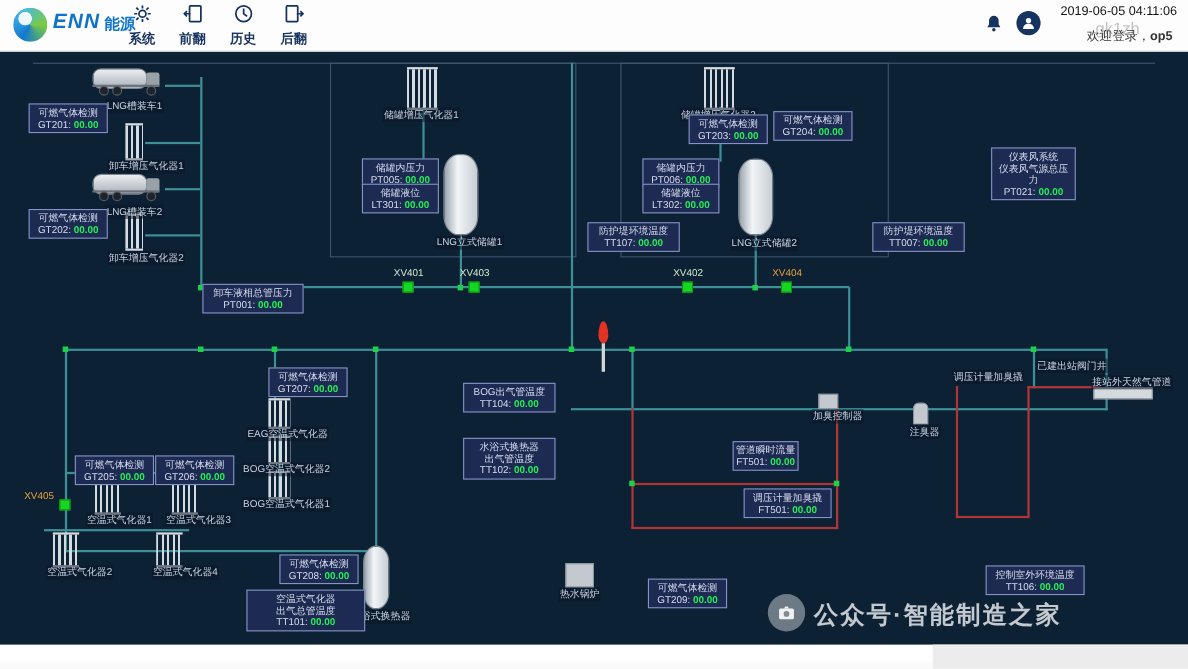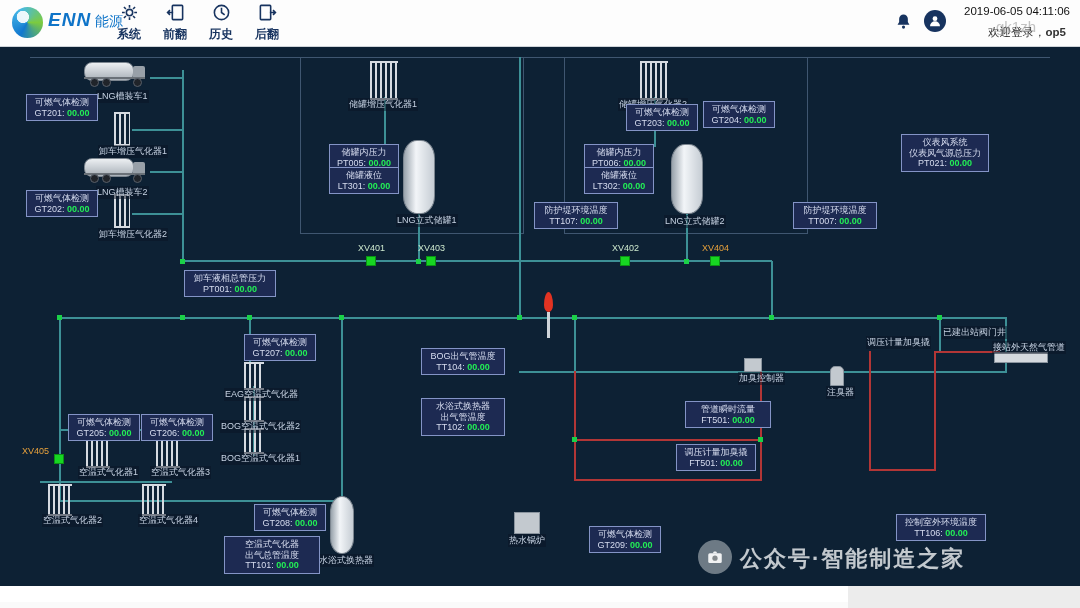--- a/index.html
+++ b/index.html
@@ -6,21 +6,21 @@
   #app{position:relative;width:1080px;height:608px;overflow:hidden;
        font-family:"Liberation Sans","DejaVu Sans",sans-serif}
   
   .topbar{position:absolute;left:0;top:0;width:1080px;height:46px;background:#fdfdfd;
           border-bottom:1px solid #cfd4d9;z-index:8}
   .logo-circle{position:absolute;left:12px;top:7px;width:31px;height:31px;border-radius:50%;
      background:radial-gradient(circle at 35% 32%,rgba(255,255,255,.9) 0 20%,rgba(255,255,255,0) 22%),
      conic-gradient(from 210deg,#1278cf,#47b9e8,#7ccb3f,#1278cf)}
   .logo-text{position:absolute;left:48px;top:9px;font-size:19px;font-weight:bold;font-style:italic;
      color:#0f74c8;letter-spacing:1px}
-  .logo-sub{position:absolute;left:95px;top:13px;font-size:14px;font-weight:normal;color:#0f74c8}
+  .logo-sub{position:absolute;left:95px;top:13px;font-size:14px;font-weight:bold;color:#0f74c8}
   .mi{position:absolute;top:3px;width:42px;text-align:center;cursor:pointer}
   .mi .lbl{font-size:12px;font-weight:bold;color:#17335f;margin-top:0}
   .hdr-datetime{position:absolute;right:10px;top:5px;font-size:11.5px;color:#111}
   .hdr-welcome{position:absolute;right:14px;top:25px;font-size:11.5px;color:#333;z-index:2}
   .wm-tr{position:absolute;left:996px;top:18px;color:#c2c2c2;font-size:15px;z-index:1}
   .bellwrap{position:absolute;left:894px;top:12px}
   .userwrap{position:absolute;left:924px;top:10px;width:22px;height:22px;border-radius:50%;
      background:#17335f;display:flex;align-items:center;justify-content:center}
   
   .main-bg{position:absolute;left:0;top:46px;width:1080px;height:540px;background:#0d2134;z-index:0}
@@ -287,63 +287,63 @@
     <div><span>PT006:</span> <span class="g">00.00</span></div>
   </div>
   <div class="dbox" style="left:584px;top:167px;width:70px">
     <div>储罐液位</div>
     <div><span>LT302:</span> <span class="g">00.00</span></div>
   </div>
   <div class="dbox" style="left:793px;top:202px;width:84px">
     <div>防护堤环境温度</div>
     <div><span>TT007:</span> <span class="g">00.00</span></div>
   </div>
-  <div class="dbox" style="left:184px;top:270px;width:92px">
+  <div class="dbox" style="left:184px;top:258px;width:92px">
     <div>卸车液相总管压力</div>
     <div><span>PT001:</span> <span class="g">00.00</span></div>
   </div>
-  <div class="dbox" style="left:901px;top:134px;width:88px">
+  <div class="dbox" style="left:901px;top:134px;width:77px">
     <div>仪表风系统</div>
     <div>仪表风气源总压力</div>
     <div><span>PT021:</span> <span class="g">00.00</span></div>
   </div>
   <div class="dbox" style="left:244px;top:334px;width:72px">
     <div>可燃气体检测</div>
     <div><span>GT207:</span> <span class="g">00.00</span></div>
   </div>
   <div class="dbox" style="left:421px;top:348px;width:84px">
     <div>BOG出气管温度</div>
     <div><span>TT104:</span> <span class="g">00.00</span></div>
   </div>
   <div class="dbox" style="left:421px;top:398px;width:84px">
     <div>水浴式换热器</div>
     <div>出气管温度</div>
     <div><span>TT102:</span> <span class="g">00.00</span></div>
   </div>
-  <div class="dbox" style="left:685px;top:401px;width:86px">
+  <div class="dbox" style="left:666px;top:401px;width:60px">
     <div>管道瞬时流量</div>
     <div><span>FT501:</span> <span class="g">00.00</span></div>
   </div>
   <div class="dbox" style="left:676px;top:444px;width:80px">
     <div>调压计量加臭撬</div>
     <div><span>FT501:</span> <span class="g">00.00</span></div>
   </div>
   <div class="dbox" style="left:68px;top:414px;width:72px">
     <div>可燃气体检测</div>
     <div><span>GT205:</span> <span class="g">00.00</span></div>
   </div>
   <div class="dbox" style="left:141px;top:414px;width:72px">
     <div>可燃气体检测</div>
     <div><span>GT206:</span> <span class="g">00.00</span></div>
   </div>
   <div class="dbox" style="left:254px;top:504px;width:72px">
     <div>可燃气体检测</div>
     <div><span>GT208:</span> <span class="g">00.00</span></div>
   </div>
-  <div class="dbox" style="left:224px;top:536px;width:96px">
+  <div class="dbox" style="left:224px;top:536px;width:108px">
     <div>空温式气化器</div>
     <div>出气总管温度</div>
     <div><span>TT101:</span> <span class="g">00.00</span></div>
   </div>
   <div class="dbox" style="left:589px;top:526px;width:72px">
     <div>可燃气体检测</div>
     <div><span>GT209:</span> <span class="g">00.00</span></div>
   </div>
   <div class="dbox" style="left:896px;top:514px;width:90px">
     <div>控制室外环境温度</div>

